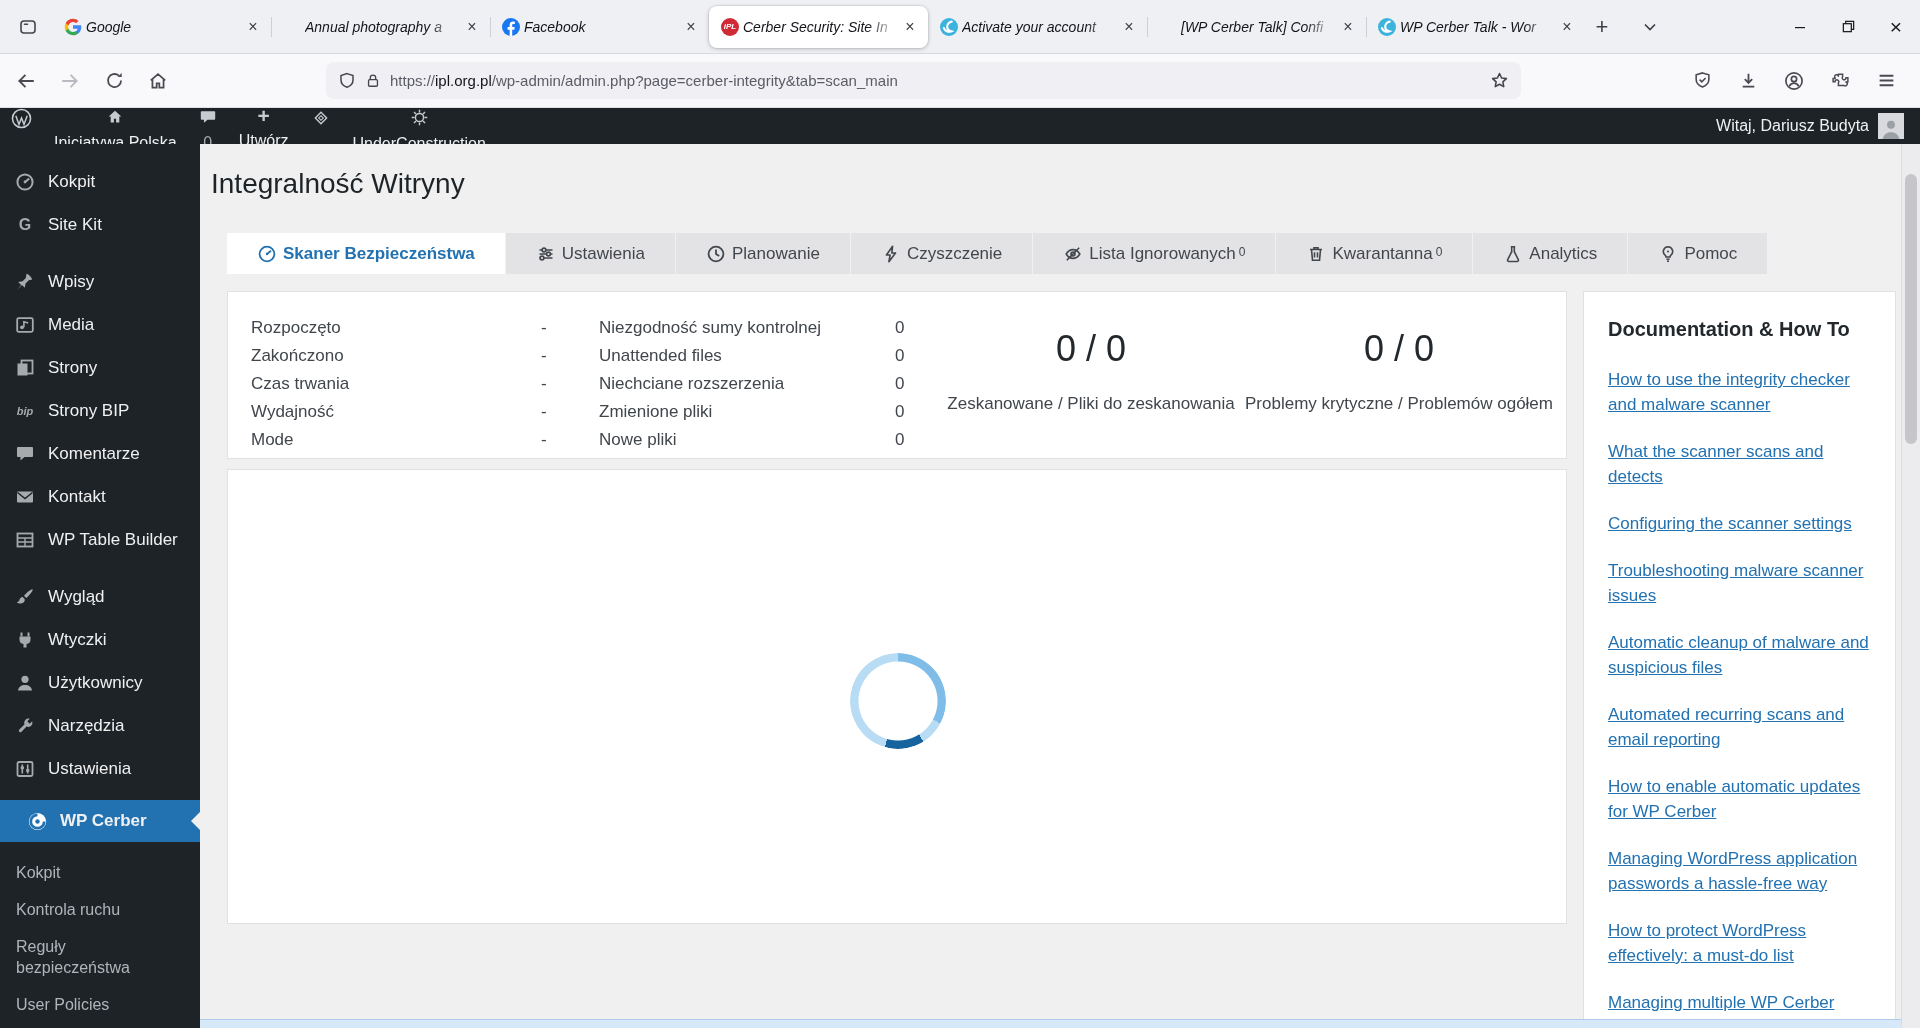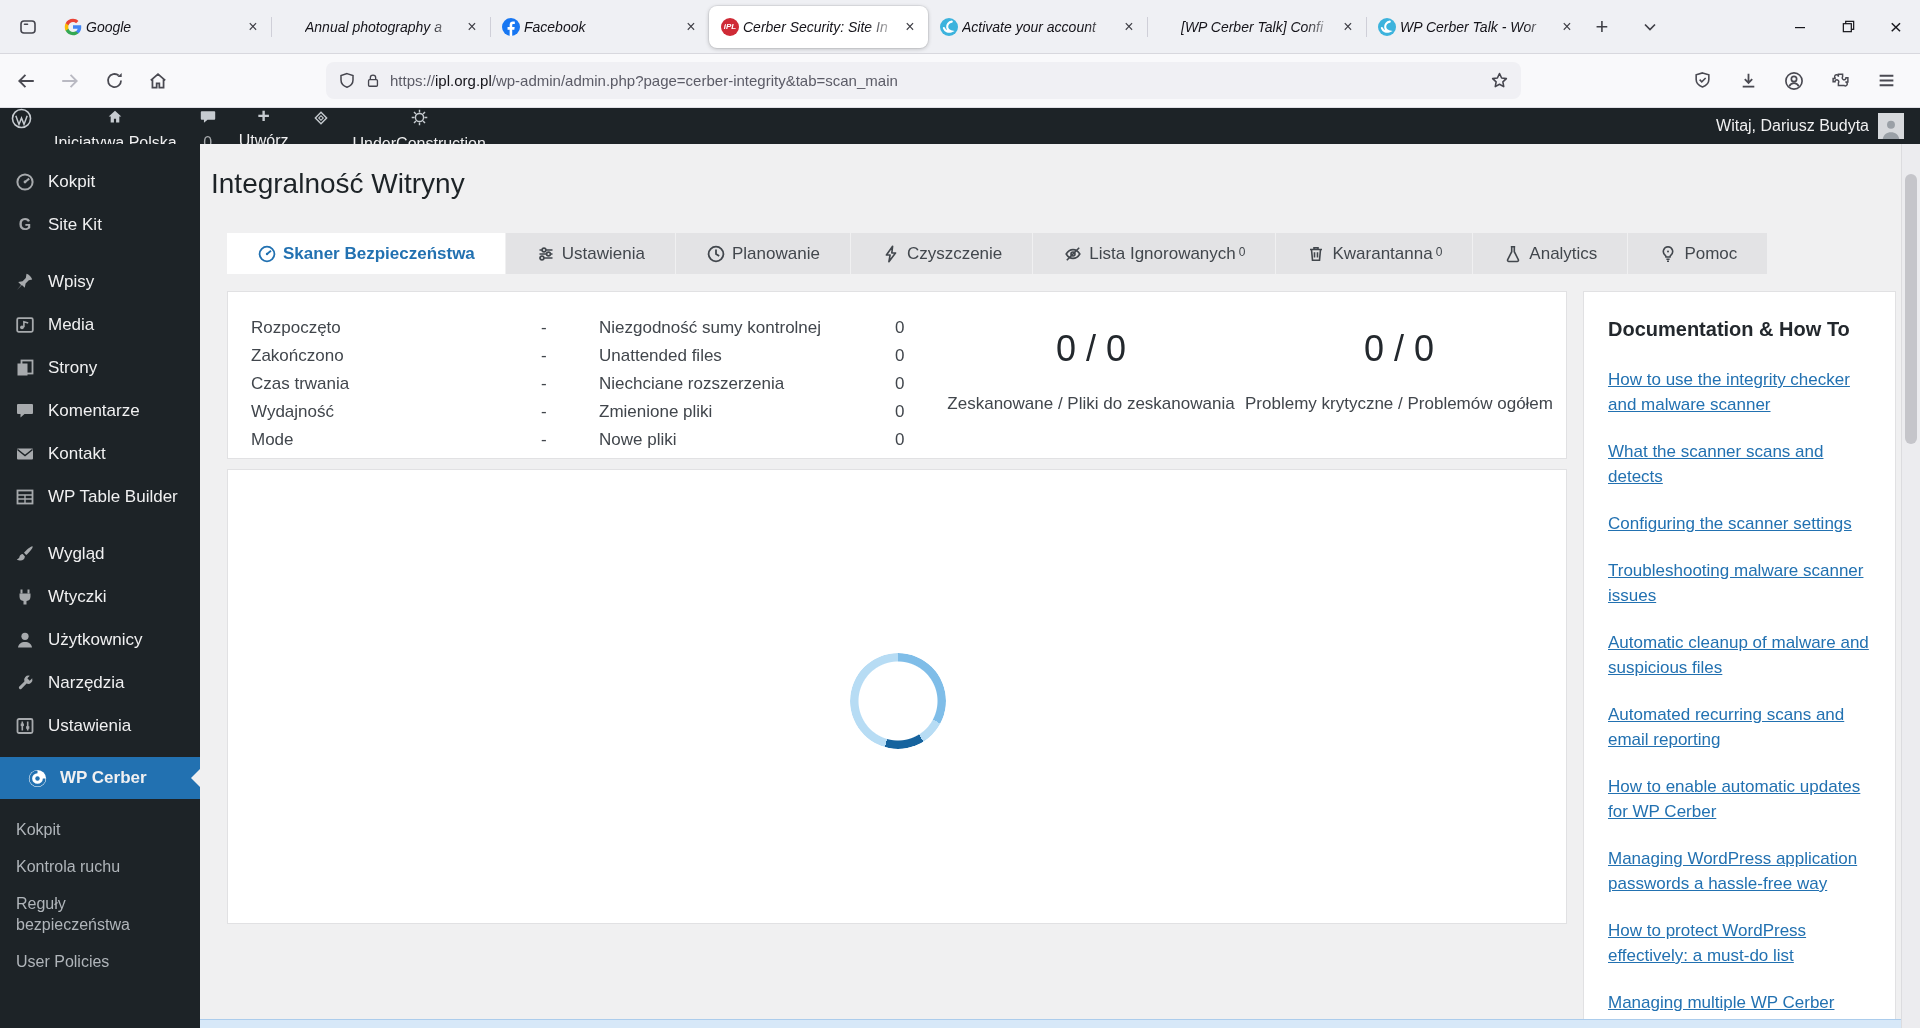--- a/index.html
+++ b/index.html
@@ -401,20 +401,28 @@
     <span class="mic">
         <svg width="20" height="20" viewBox="0 0 20 20">
           <rect x="6.5" y="2.5" width="11" height="13" fill="none" stroke="currentColor" stroke-width="1.8"></rect>
           <rect x="2.5" y="5.5" width="10" height="12" fill="currentColor"></rect>
         </svg>
       </span>
     <span>Strony</span>
   </div>
   <div class="mi">
     <span class="mic">
+        <svg width="24" height="20" viewBox="0 0 24 20">
+          <text x="12" y="14" text-anchor="middle" font-size="11" font-style="italic" font-weight="bold" fill="currentColor" font-family="Liberation Sans, sans-serif">bip</text>
+        </svg>
+      </span>
+    <span>Strony BIP</span>
+  </div>
+  <div class="mi">
+    <span class="mic">
         <svg width="20" height="20" viewBox="0 0 20 20">
           <path d="M3 3h14a1 1 0 0 1 1 1v8a1 1 0 0 1-1 1H9.5L5.5 16.5V13H3a1 1 0 0 1-1-1V4a1 1 0 0 1 1-1z" fill="currentColor"></path>
         </svg>
       </span>
     <span>Komentarze</span>
   </div>
   <div class="mi">
     <span class="mic">
         <svg width="20" height="20" viewBox="0 0 20 20">
           <rect x="2" y="4.5" width="16" height="11" rx="1" fill="currentColor"></rect>

